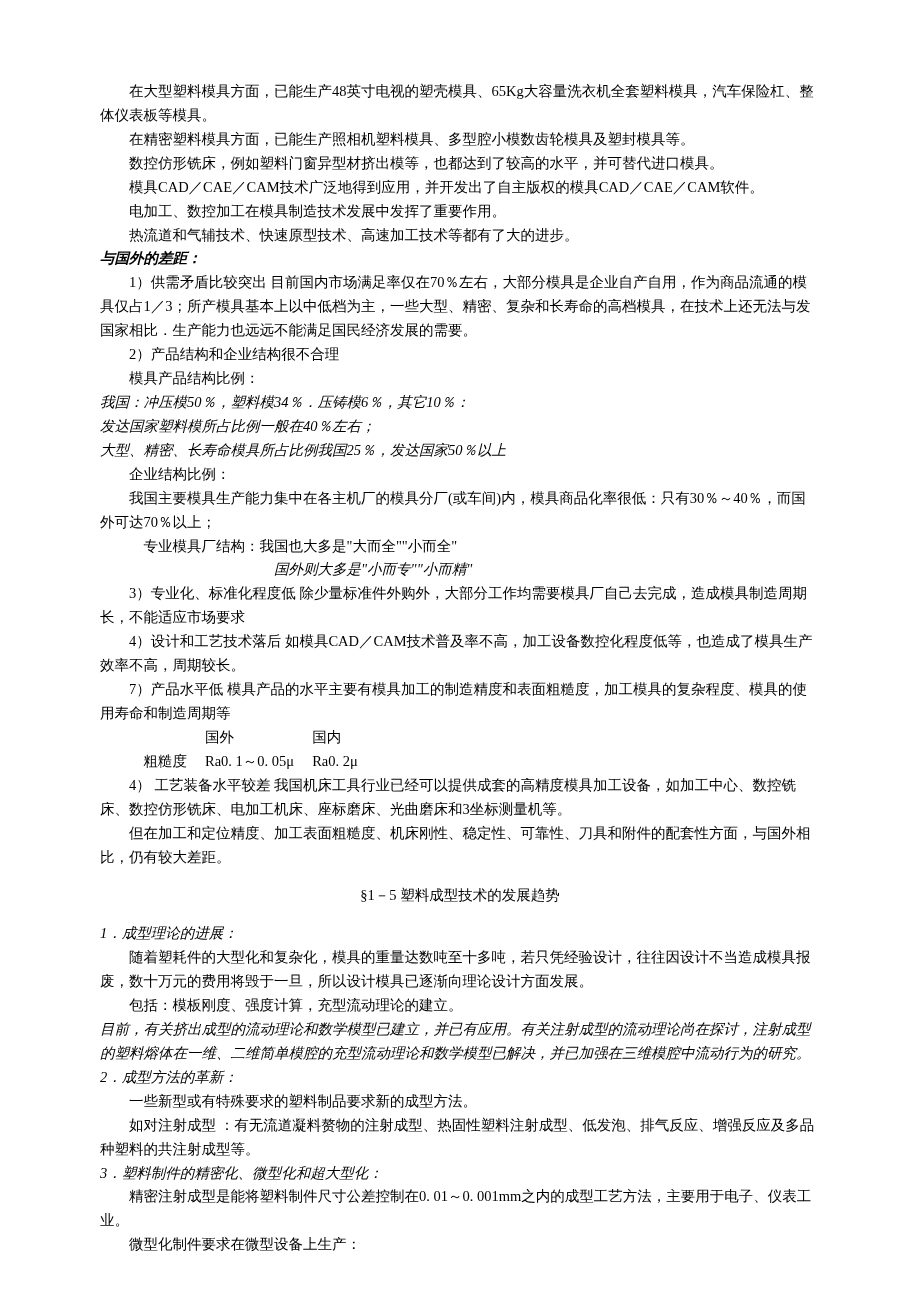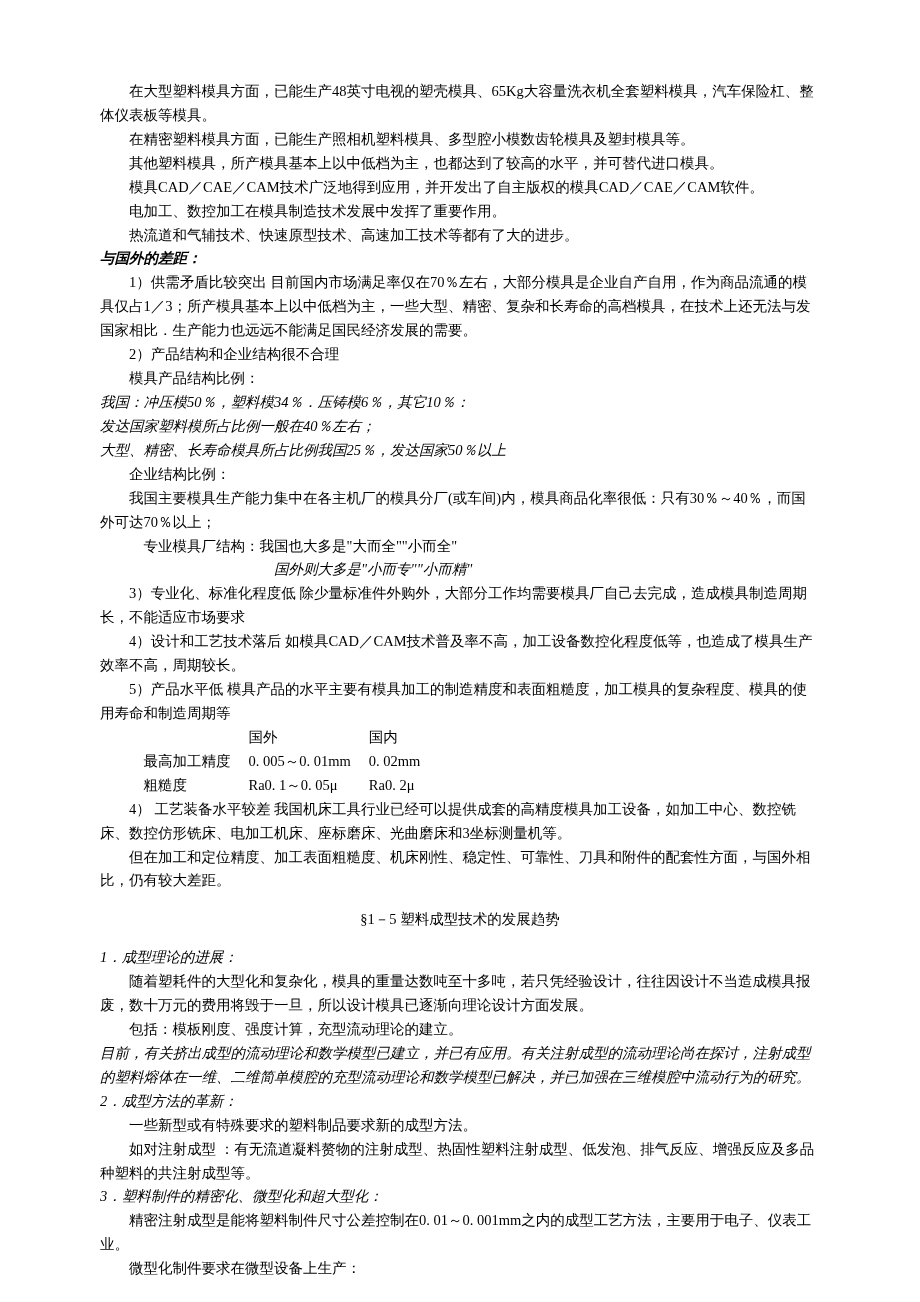--- a/index.html
+++ b/index.html
@@ -25,52 +25,47 @@
   table.spec td {
     padding: 0 18px 0 0;
     vertical-align: top;
   }
 </style>
 </head>
 <body>
 
 <p class="para">在大型塑料模具方面，已能生产48英寸电视的塑壳模具、65Kg大容量洗衣机全套塑料模具，汽车保险杠、整体仪表板等模具。</p>
 <p class="para">在精密塑料模具方面，已能生产照相机塑料模具、多型腔小模数齿轮模具及塑封模具等。</p>
-<p class="para">其他塑料模具，所产模具基本上以中低档为主，也都达到了较高的水平，并可替代进口模具。</p>
+<p class="para">数控仿形铣床，例如塑料门窗异型材挤出模等，也都达到了较高的水平，并可替代进口模具。</p>
 <p class="para">模具CAD／CAE／CAM技术广泛地得到应用，并开发出了自主版权的模具CAD／CAE／CAM软件。</p>
 <p class="para">电加工、数控加工在模具制造技术发展中发挥了重要作用。</p>
 <p class="para">热流道和气辅技术、快速原型技术、高速加工技术等都有了大的进步。</p>
 
 <p class="noindent bold">与国外的差距：</p>
 
 <p class="para">1）供需矛盾比较突出  目前国内市场满足率仅在70％左右，大部分模具是企业自产自用，作为商品流通的模具仅占1／3；所产模具基本上以中低档为主，一些大型、精密、复杂和长寿命的高档模具，在技术上还无法与发国家相比．生产能力也远远不能满足国民经济发展的需要。</p>
 <p class="para">2）产品结构和企业结构很不合理</p>
 <p class="para">模具产品结构比例：</p>
 <p class="noindent">我国：冲压模50％，塑料模34％．压铸模6％，其它10％：</p>
 <p class="noindent">发达国家塑料模所占比例一般在40％左右；</p>
 <p class="noindent">大型、精密、长寿命模具所占比例我国25％，发达国家50％以上</p>
 <p class="para">企业结构比例：</p>
 <p class="para">我国主要模具生产能力集中在各主机厂的模具分厂(或车间)内，模具商品化率很低：只有30％～40％，而国外可达70％以上；</p>
 <p class="indent3">专业模具厂结构：我国也大多是"大而全""小而全"</p>
 <p class="noindent" style="text-indent:12em;">国外则大多是"小而专""小而精"</p>
 <p class="para">3）专业化、标准化程度低  除少量标准件外购外，大部分工作均需要模具厂自己去完成，造成模具制造周期长，不能适应市场要求</p>
 <p class="para">4）设计和工艺技术落后  如模具CAD／CAM技术普及率不高，加工设备数控化程度低等，也造成了模具生产效率不高，周期较长。</p>
-<p class="para">5）产品水平低  模具产品的水平主要有模具加工的制造精度和表面粗糙度，加工模具的复杂程度、模具的使用寿命和制造周期等</p>
+<p class="para">7）产品水平低  模具产品的水平主要有模具加工的制造精度和表面粗糙度，加工模具的复杂程度、模具的使用寿命和制造周期等</p>
 
 <table class="spec">
   <tbody>
       <tr>
     <td></td>
     <td>国外</td>
     <td>国内</td>
-  </tr>
-  <tr>
-    <td>最高加工精度</td>
-    <td>0. 005～0. 01mm</td>
-    <td>0. 02mm</td>
   </tr>
   <tr>
     <td>粗糙度</td>
     <td>Ra0. 1～0. 05μ</td>
     <td>Ra0. 2μ</td>
   </tr>
 </tbody>
   </table>
 
 <p class="para">4）  工艺装备水平较差  我国机床工具行业已经可以提供成套的高精度模具加工设备，如加工中心、数控铣床、数控仿形铣床、电加工机床、座标磨床、光曲磨床和3坐标测量机等。</p>

